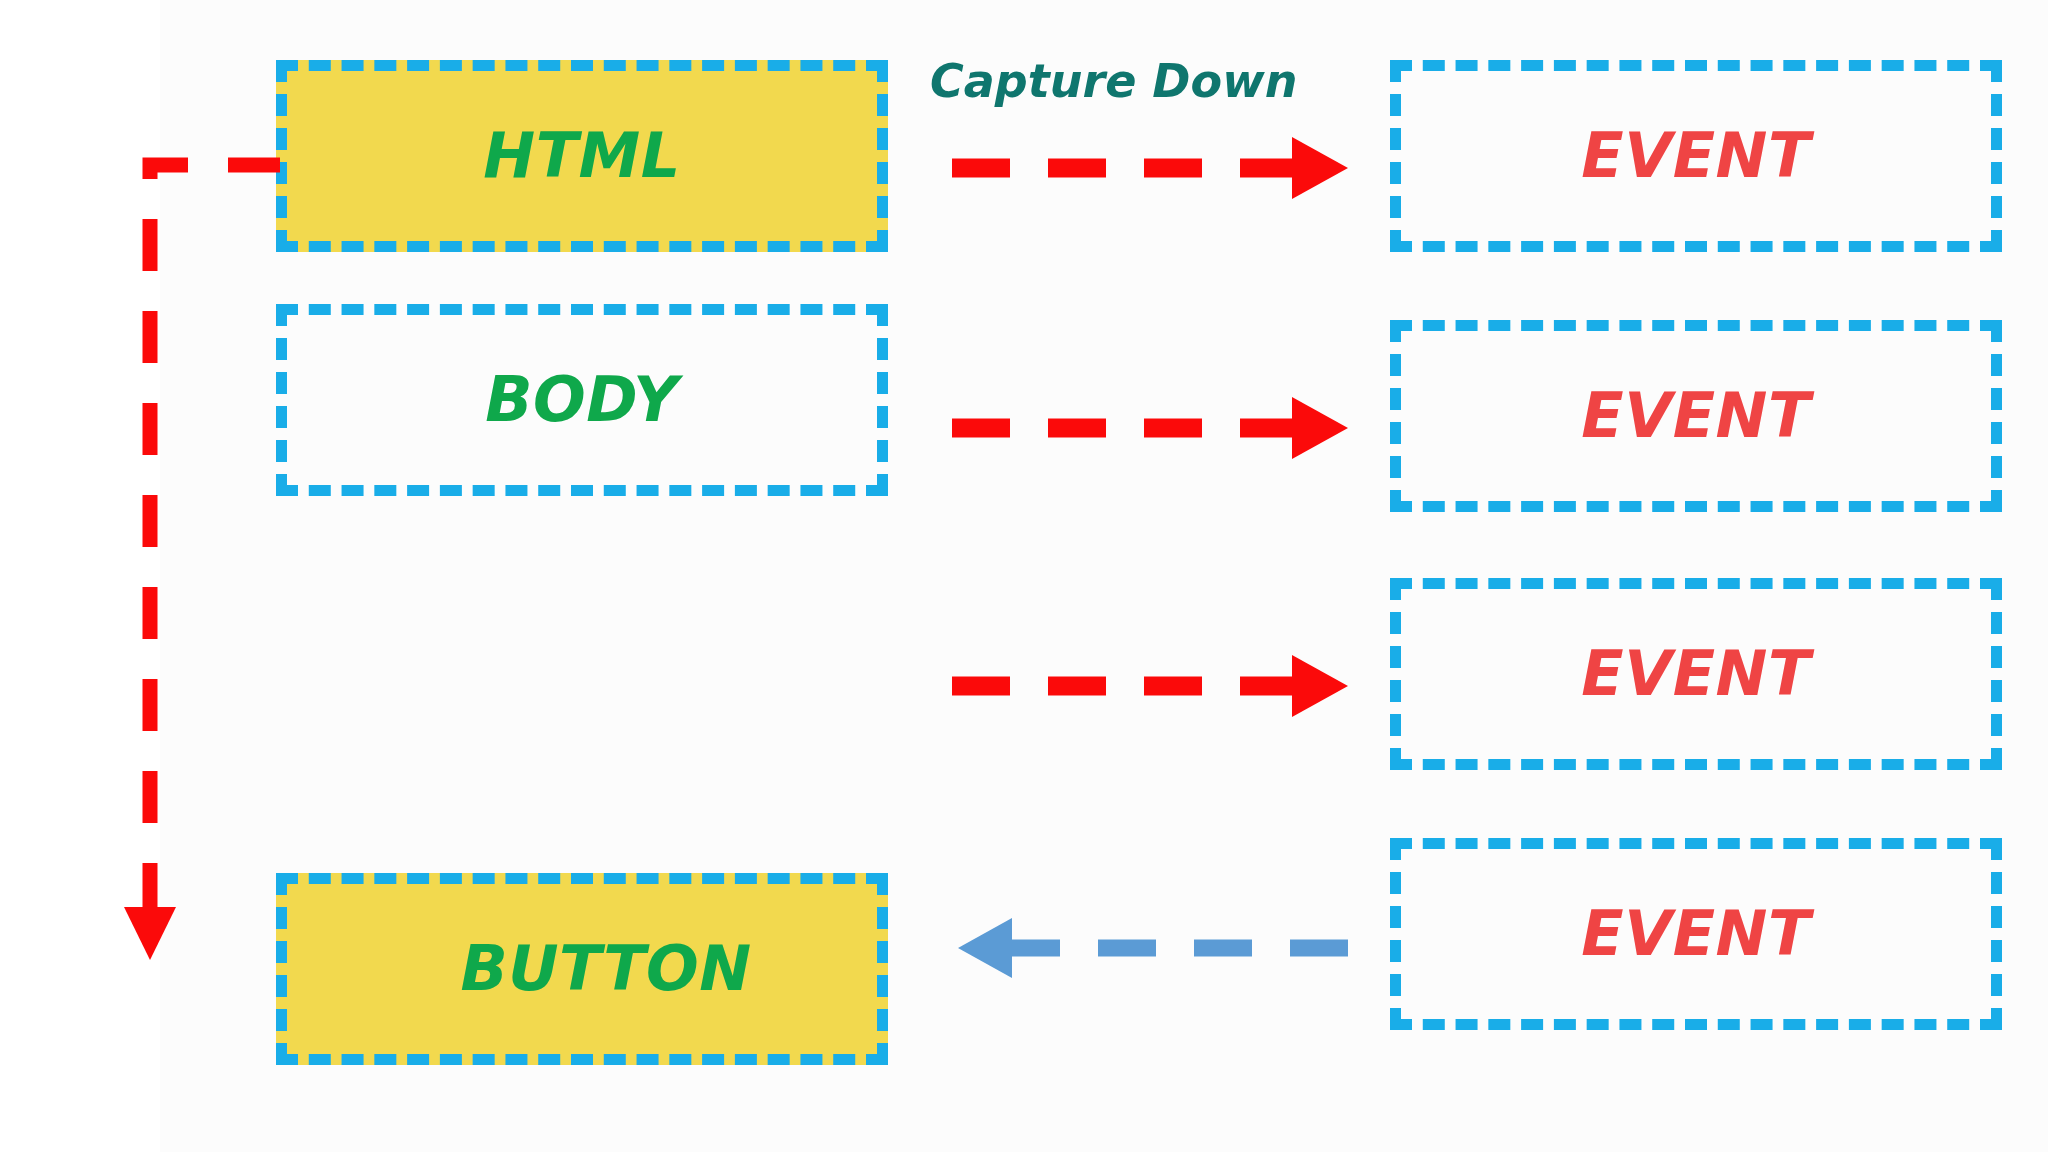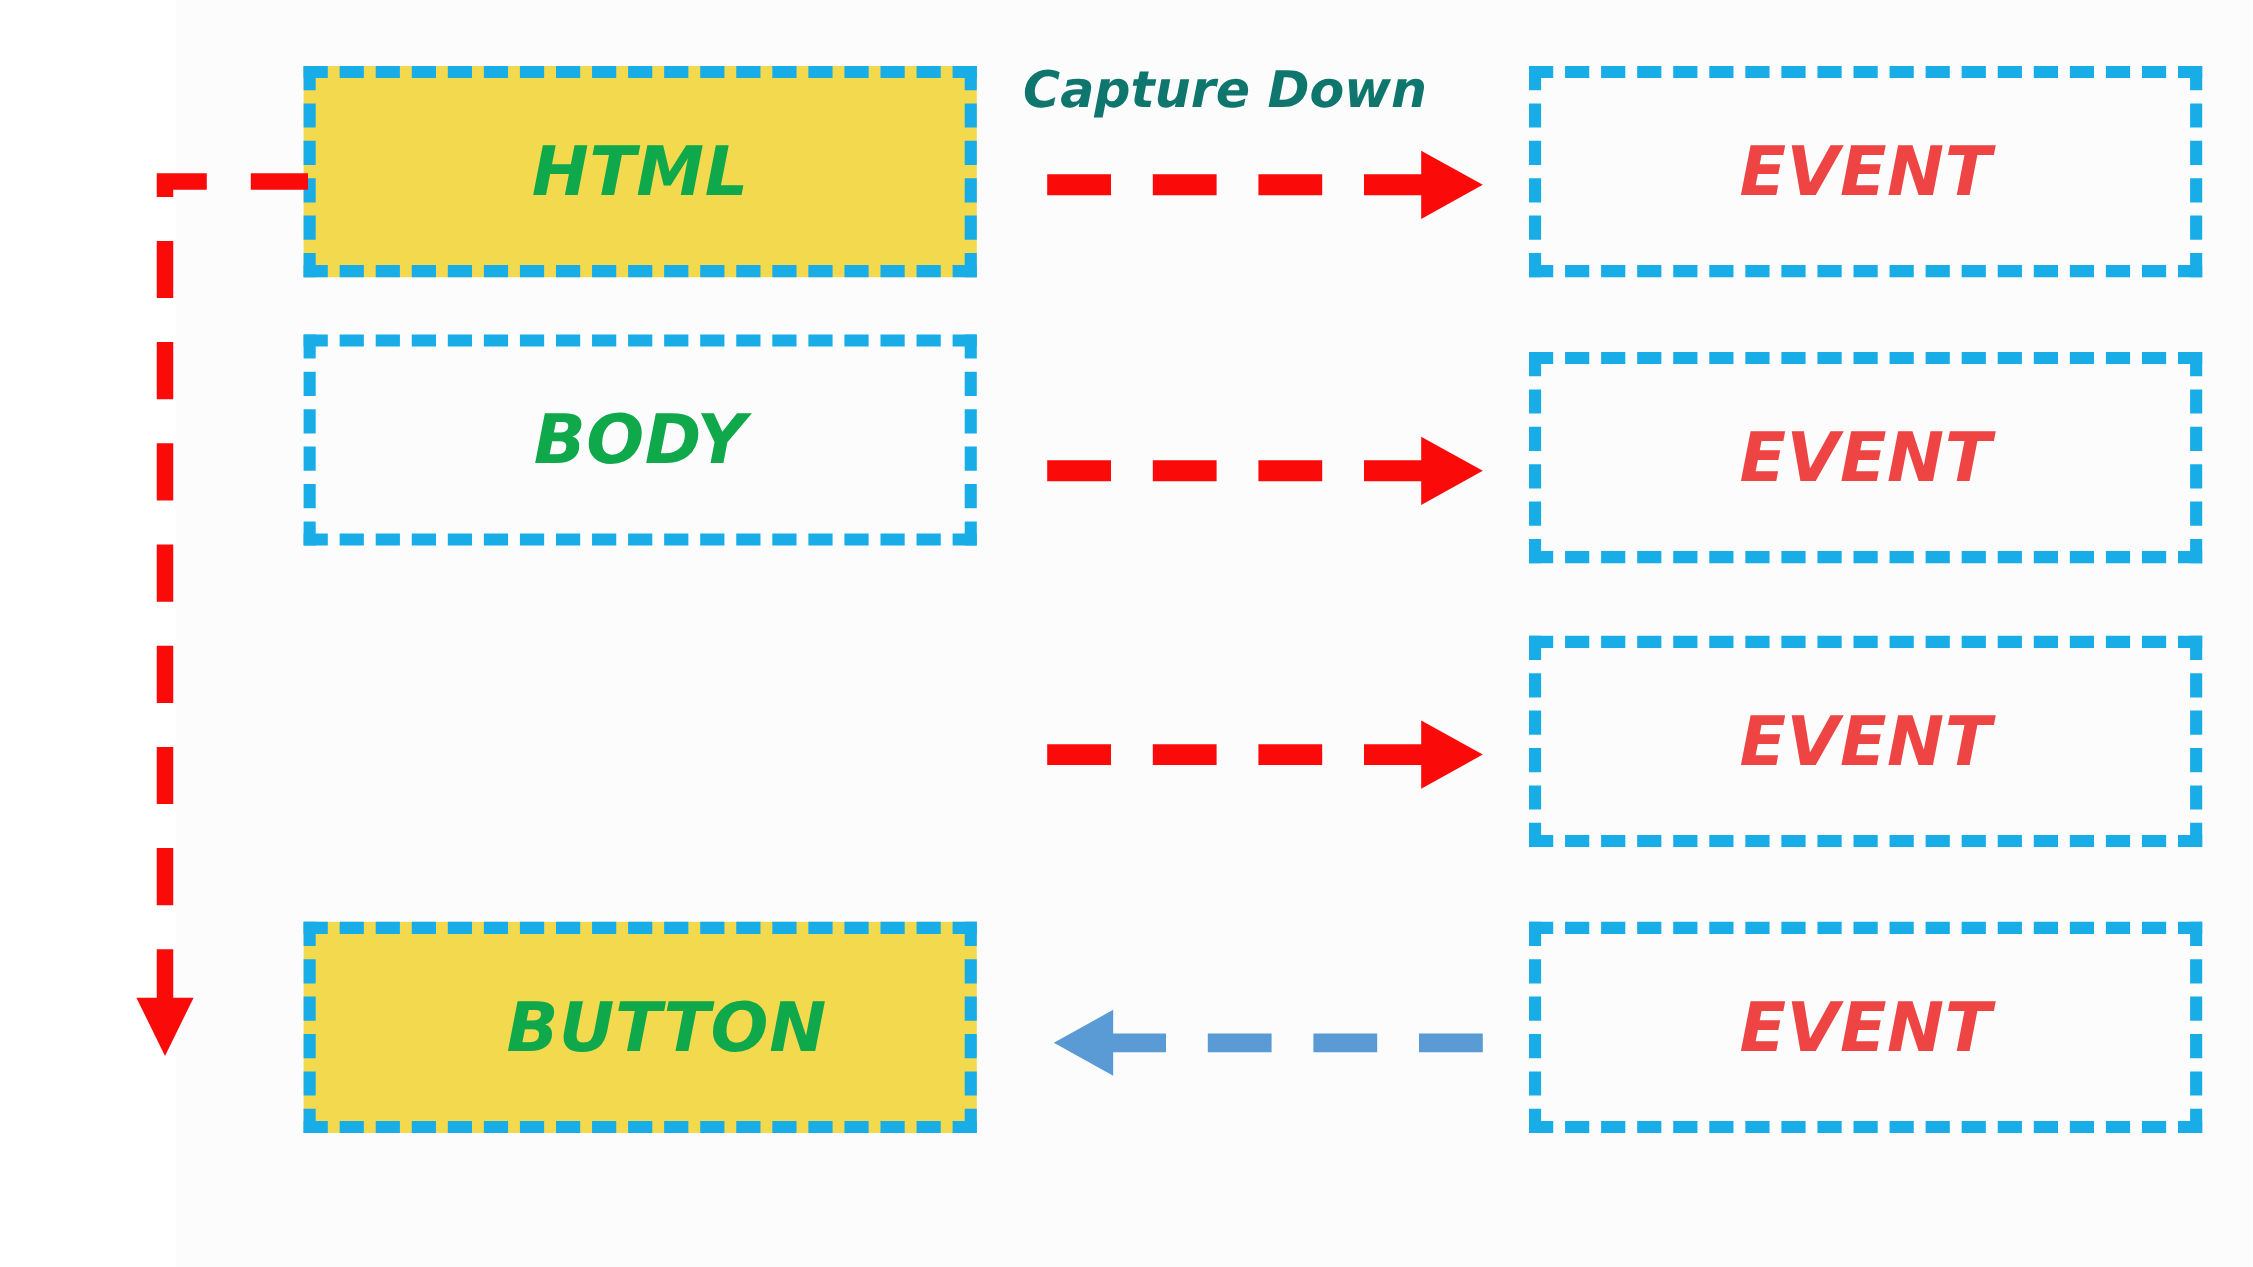--- a/index.html
+++ b/index.html
@@ -64,21 +64,21 @@
   }
   .node.evt .node-label {
     color: #ef4444;
     font-style: italic;
   }
 
   
   #node-html   { left: 276px; top: 60px;  width: 612px; height: 192px; }
   #node-body   { left: 276px; top: 304px; width: 612px; height: 192px; }
   #node-div    { left: 276px; top: 578px; width: 612px; height: 192px; }
-  #node-button { left: 276px; top: 838px; width: 612px; height: 192px; padding-left: 48px; }
+  #node-button { left: 276px; top: 873px; width: 612px; height: 192px; padding-left: 48px; }
 
   
   #event-1 { left: 1390px; top: 60px;  width: 612px; height: 192px; }
   #event-2 { left: 1390px; top: 320px; width: 612px; height: 192px; }
   #event-3 { left: 1390px; top: 578px; width: 612px; height: 192px; }
   #event-4 { left: 1390px; top: 838px; width: 612px; height: 192px; }
 
   
   #capture-label {
     position: absolute;

